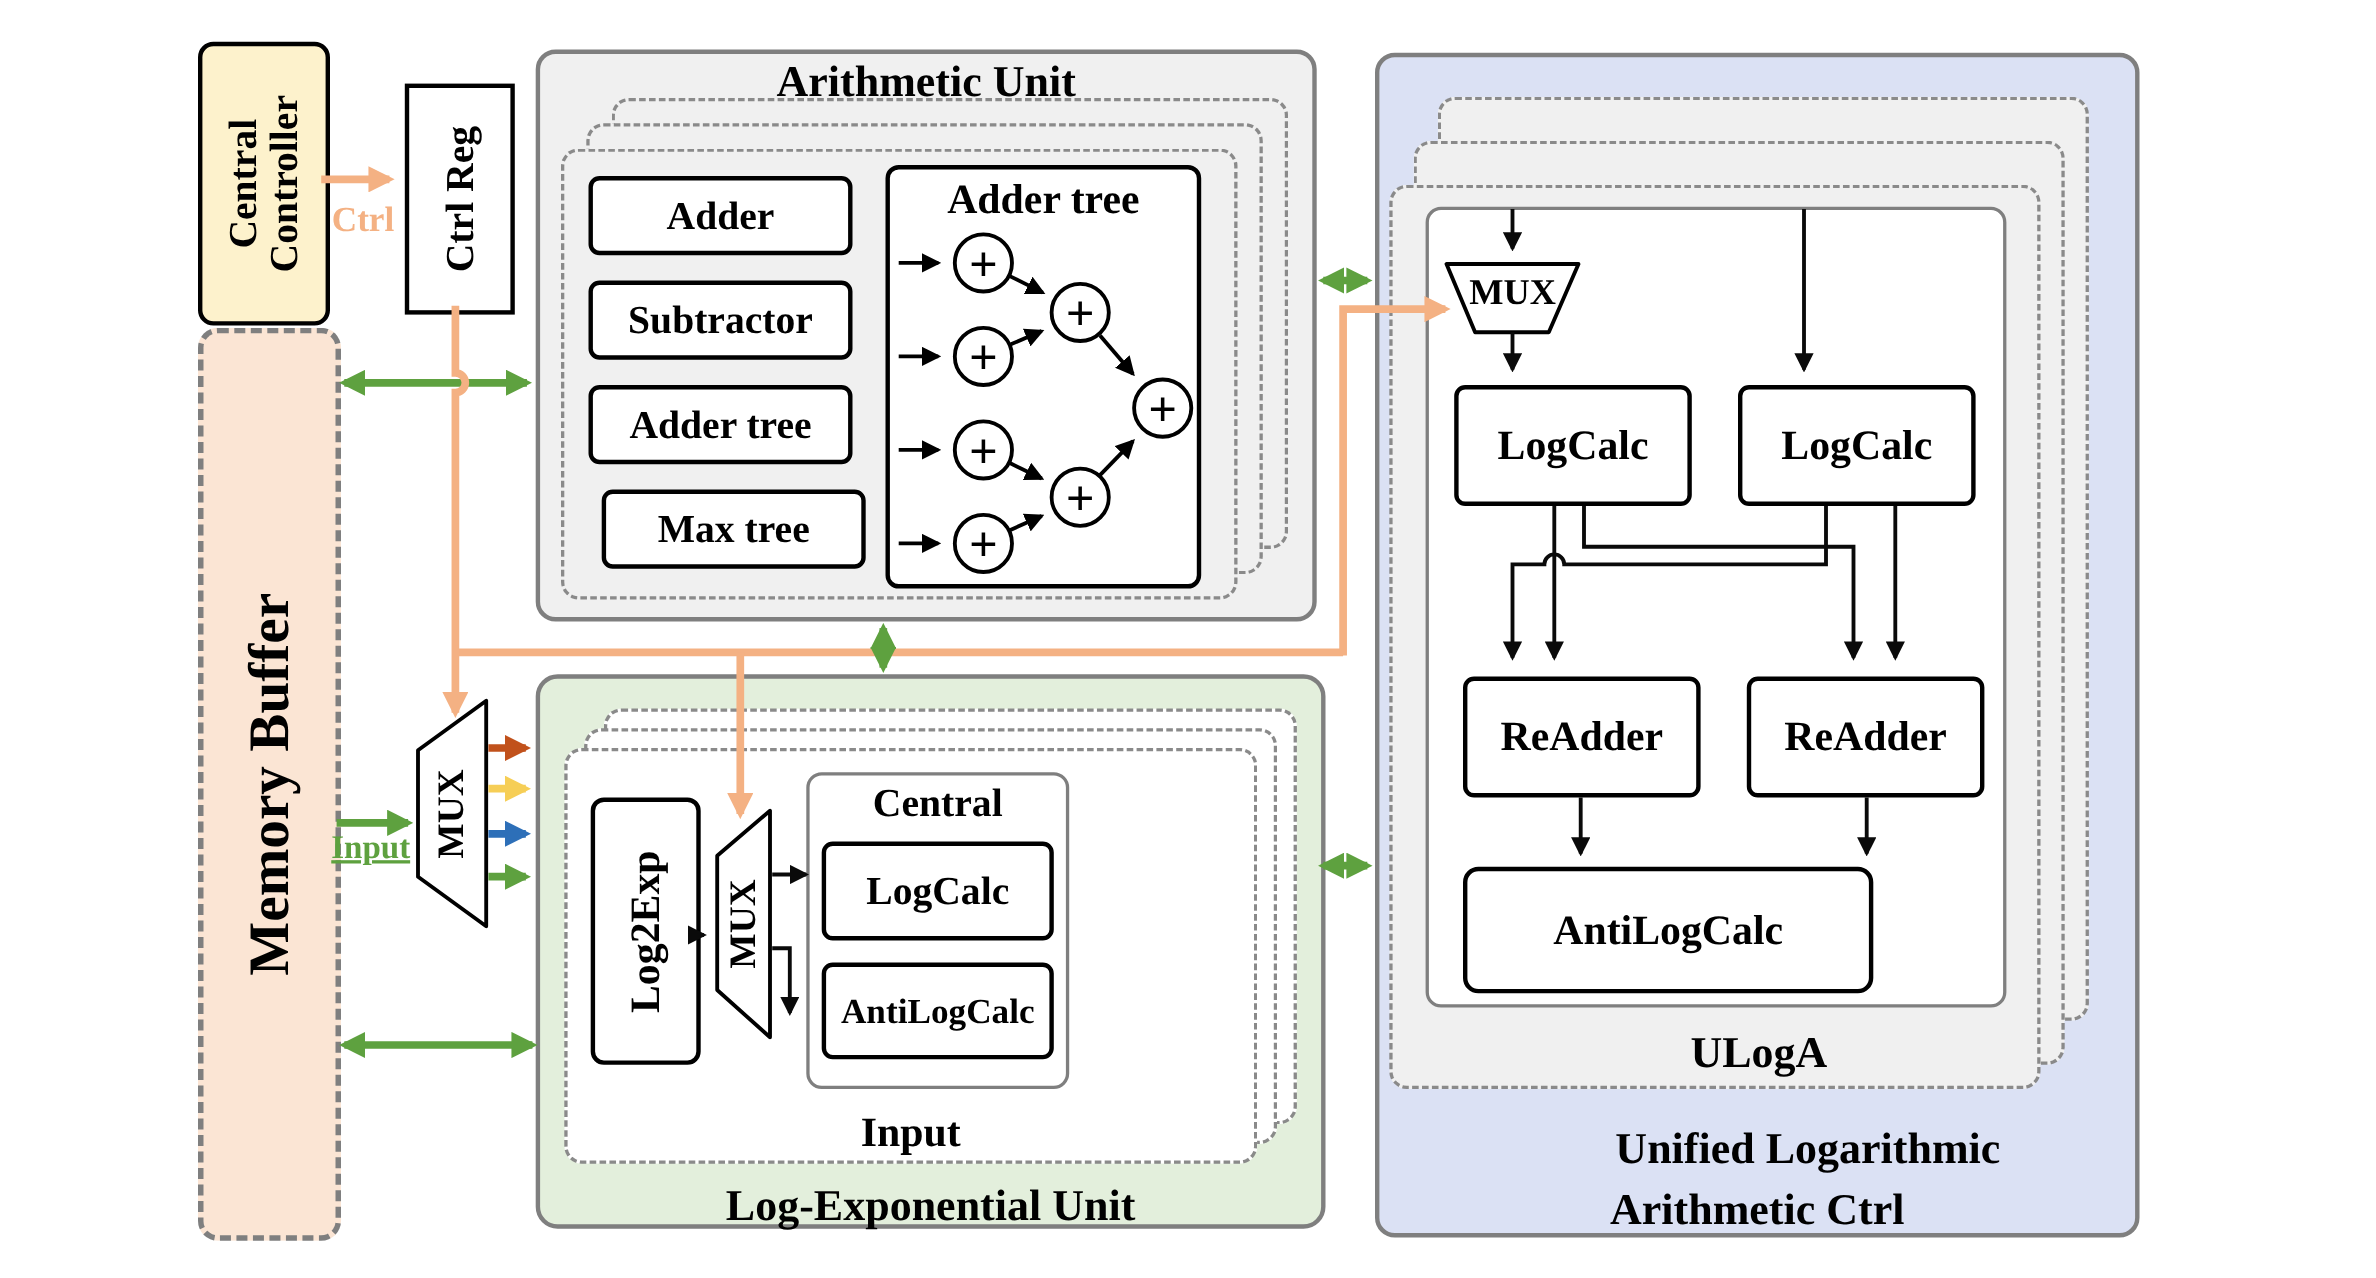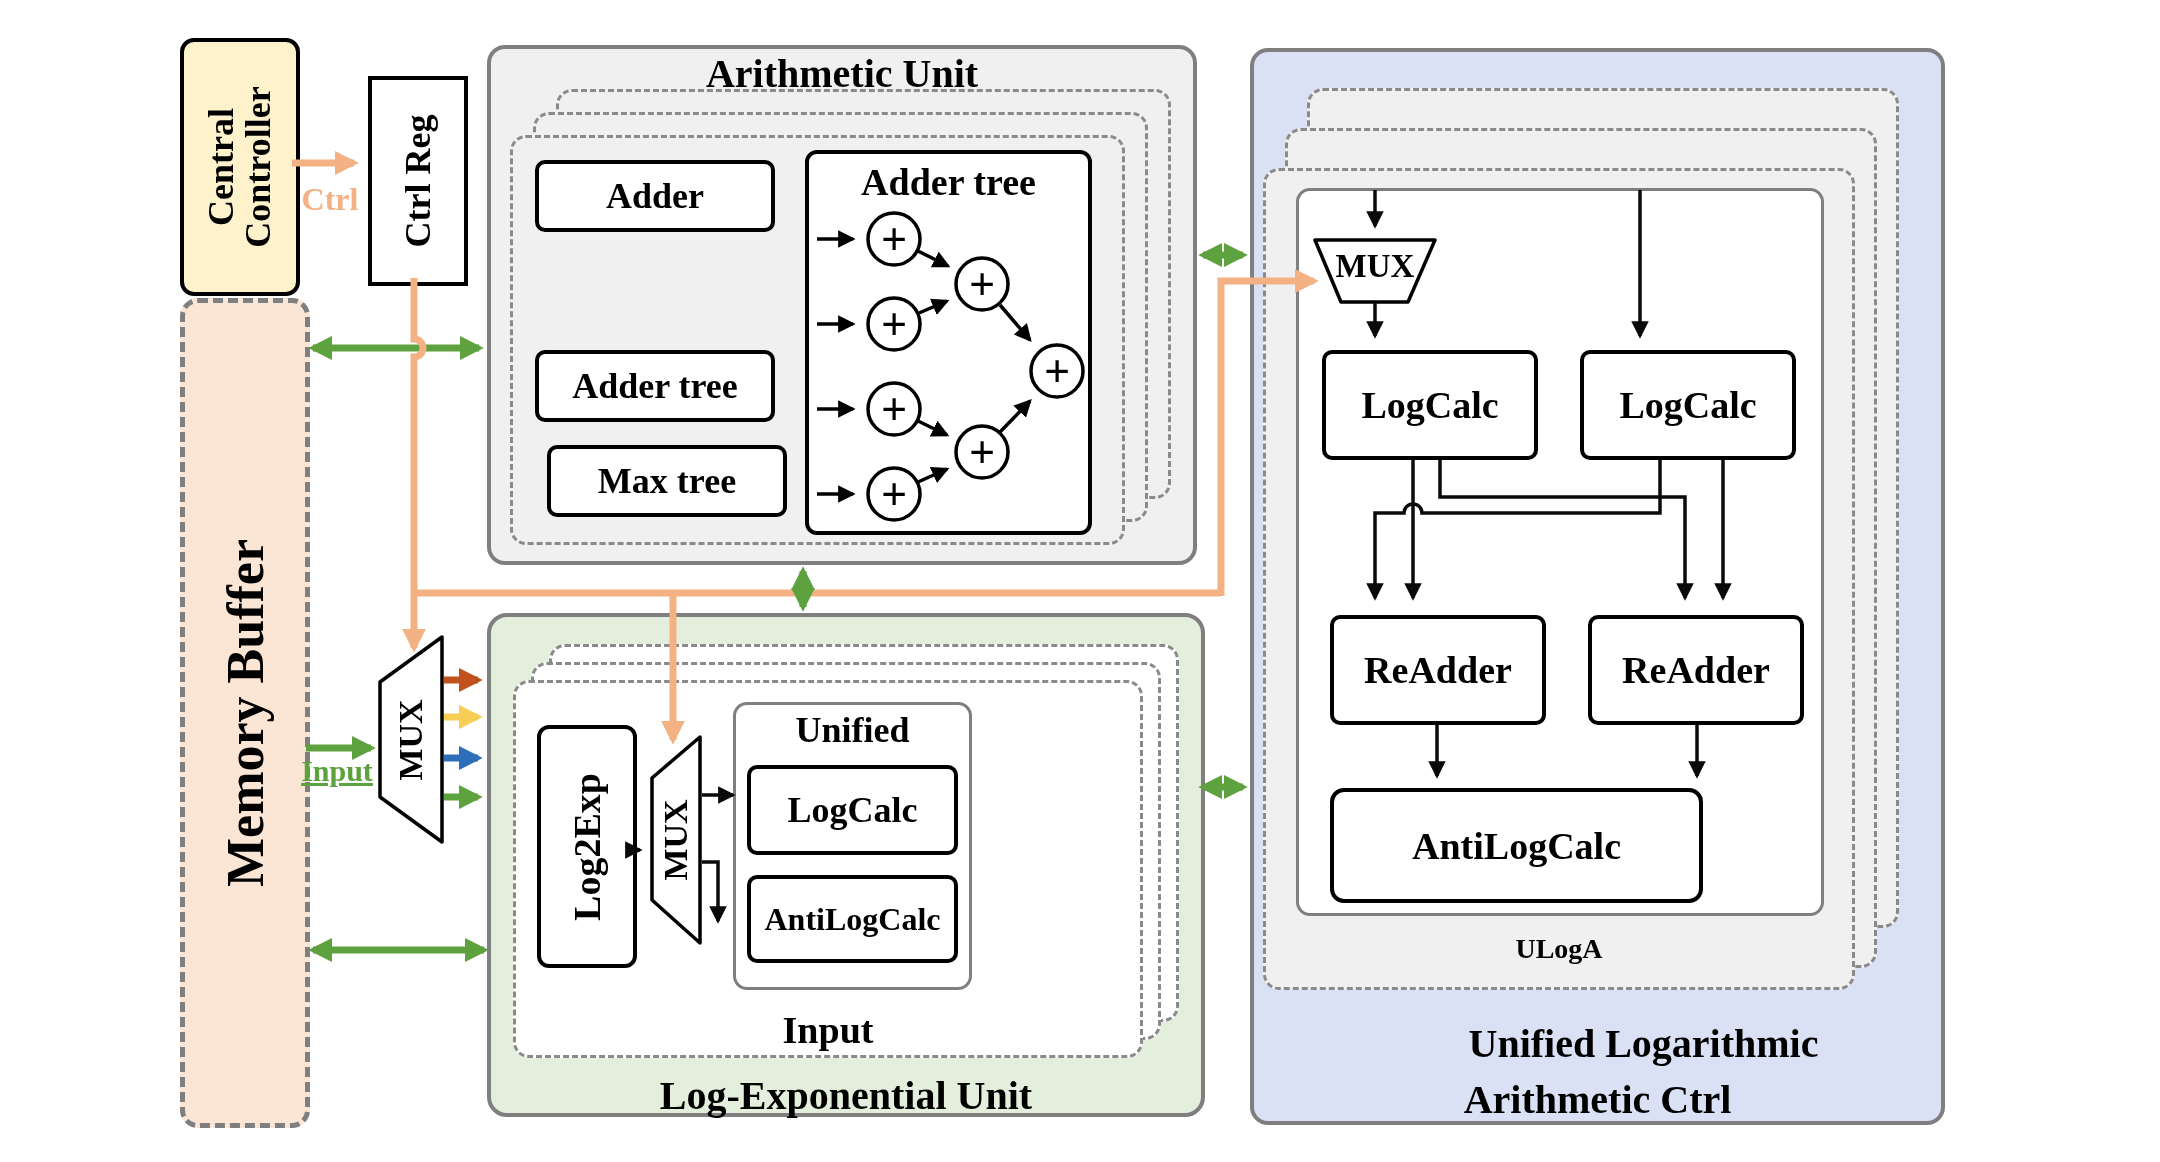--- a/index.html
+++ b/index.html
@@ -40,20 +40,23 @@
 
   <div class="unit z10" style="left:487px;top:45px;width:710px;height:520px;background:#F0F0F0;"></div>
   <div class="title z20" style="left:487px;top:50px;width:710px;font-size:40px;">Arithmetic Unit</div>
 
   <div class="stack z20" style="left:556px;top:89px;width:615px;height:410px;background:#F0F0F0;"></div>
   <div class="stack z20" style="left:533px;top:112px;width:615px;height:410px;background:#F0F0F0;"></div>
   <div class="stack z20" style="left:510px;top:135px;width:615px;height:410px;background:#F0F0F0;"></div>
 
   <div class="box z30" style="left:535px;top:160px;width:240px;height:72px;font-size:36px;">
     <span>Adder</span>
+  </div>
+  <div class="box z30" style="left:535px;top:255px;width:240px;height:72px;font-size:36px;">
+    <span>Subtractor</span>
   </div>
   <div class="box z30" style="left:535px;top:350px;width:240px;height:72px;font-size:36px;">
     <span>Adder tree</span>
   </div>
   <div class="box z30" style="left:547px;top:445px;width:240px;height:72px;font-size:36px;">
     <span>Max tree</span>
   </div>
 
   <div class="panel z30" style="left:805px;top:150px;width:287px;height:385px;border:4px solid #000;border-radius:12px;">
     <div class="title" style="left:0;top:6px;width:100%;font-size:38px;">Adder tree</div>
@@ -100,37 +103,37 @@
   <div class="stack z20" style="left:549px;top:644px;width:630px;height:378px;background:#fff;"></div>
   <div class="stack z20" style="left:531px;top:662px;width:630px;height:378px;background:#fff;"></div>
   <div class="stack z20" style="left:513px;top:680px;width:630px;height:378px;background:#fff;"></div>
   <div class="title z30" style="left:513px;top:1008px;width:630px;font-size:38px;">Input</div>
 
   <div class="box z30" style="left:537px;top:725px;width:100px;height:243px;border-radius:12px;">
     <div class="vtext" style="font-size:38px;">Log2Exp</div>
   </div>
 
   <div class="panel z30" style="left:733px;top:702px;width:239px;height:288px;border:3px solid #7f7f7f;border-radius:14px;">
-    <div class="title" style="left:0;top:4px;width:100%;font-size:36px;">Unified</div>
+    <div class="title" style="left:0;top:4px;width:100%;font-size:36px;">Central</div>
   </div>
   <div class="box z30" style="left:747px;top:765px;width:211px;height:90px;font-size:36px;">
     <span>LogCalc</span>
   </div>
   <div class="box z30" style="left:747px;top:875px;width:211px;height:88px;font-size:32px;">
     <span>AntiLogCalc</span>
   </div>
 
   <div class="unit z10" style="left:1250px;top:48px;width:695px;height:1077px;background:#DBE1F4;"></div>
   <div class="title z20" style="left:1250px;top:1020px;width:787px;font-size:40px;">Unified Logarithmic</div>
   <div class="title z20" style="left:1250px;top:1076px;width:695px;font-size:40px;">Arithmetic Ctrl</div>
 
   <div class="stack z20" style="left:1307px;top:88px;width:592px;height:840px;background:#F0F0F0;"></div>
   <div class="stack z20" style="left:1285px;top:128px;width:592px;height:840px;background:#F0F0F0;"></div>
   <div class="stack z20" style="left:1263px;top:168px;width:592px;height:822px;background:#F0F0F0;"></div>
-  <div class="title z30" style="left:1263px;top:933px;width:592px;font-size:28px;">ULogA</div>
+  <div class="title z30" style="left:1263px;top:933px;width:592px;font-size:40px;padding-left:40px;">ULogA</div>
 
   <div class="panel z30" style="left:1296px;top:188px;width:528px;height:728px;border:3px solid #7f7f7f;border-radius:14px;background:#fff;"></div>
 
   <div class="box z30" style="left:1322px;top:350px;width:216px;height:110px;font-size:38px;">
     <span>LogCalc</span>
   </div>
   <div class="box z30" style="left:1580px;top:350px;width:216px;height:110px;font-size:38px;">
     <span>LogCalc</span>
   </div>
   <div class="box z30" style="left:1330px;top:615px;width:216px;height:110px;font-size:38px;">

